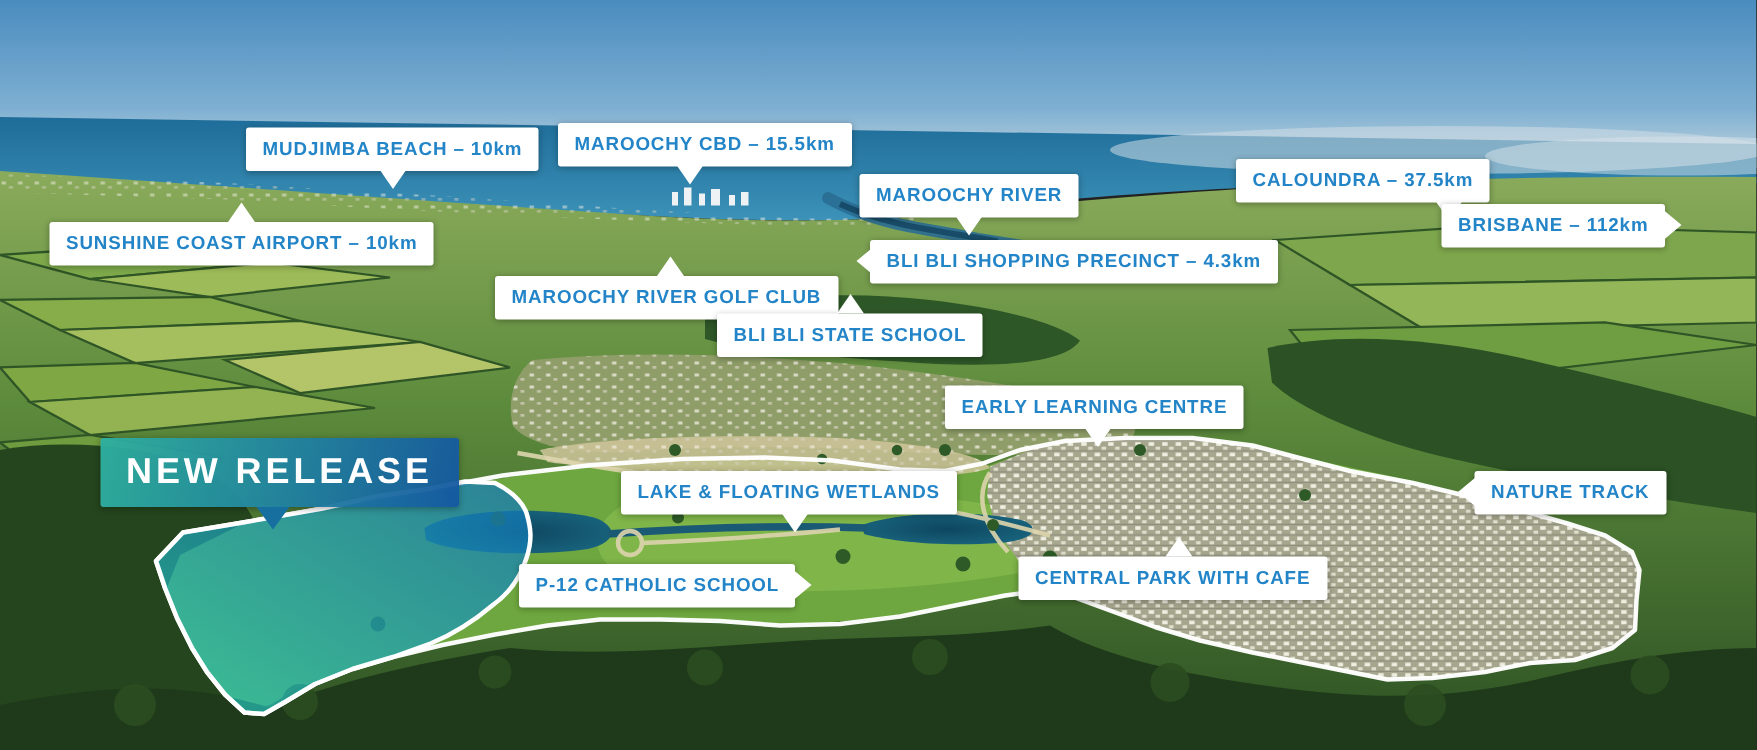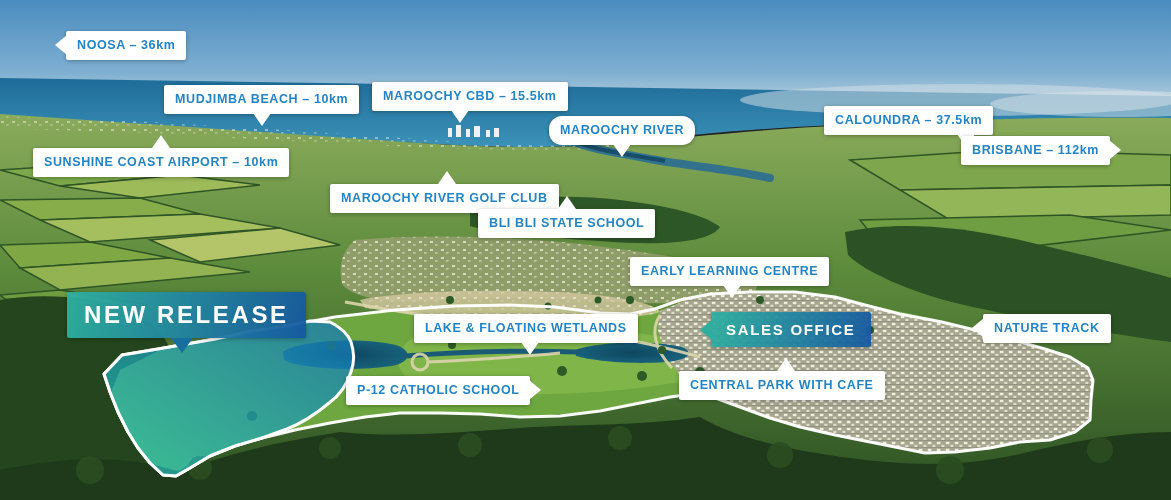--- a/index.html
+++ b/index.html
@@ -170,55 +170,55 @@
         <circle cx="780" cy="455" r="13"></circle>
       <circle cx="950" cy="470" r="14"></circle>
         <circle cx="1100" cy="450" r="13"></circle>
     </g>
 
     <path fill="none" stroke="#ffffff" stroke-width="3" stroke-linejoin="round" stroke-linecap="round" opacity=".97" d="M104,374 L122,355 158,349 215,339 275,328 335,317 395,310 455,306 510,305 555,307 600,313 630,314 655,309 680,300 710,294 750,292 795,292 835,297 865,305 900,314 942,322 975,330 1010,339 1045,349 1070,357 1088,368 1093,380 1091,400 1090,420 1075,432 1050,440 1020,442 990,448 955,452 925,453 895,447 870,442 835,435 800,427 770,418 740,407 710,396 700,393 670,397 640,403 600,411 560,416 520,417 480,414 440,413 400,413 365,417 330,423 295,430 262,438 235,446 210,456 190,468 176,476 163,475 150,463 138,448 128,432 118,412 110,392 Z"></path>
 
     <path fill="url(#overlayGrad)" fill-opacity=".72" stroke="#ffffff" stroke-width="3" stroke-linejoin="round" d="M158,349 L215,339 250,331 285,326 310,321 330,322 C340,327 348,334 351,342 C354,352 355,360 351,372 C347,385 340,395 329,403 C316,414 302,423 287,429 L262,438 235,446 210,456 190,468 176,476 163,475 150,463 138,448 128,432 118,412 110,392 104,374 122,355 Z"></path>
   </svg>
 
-  <div class="co" id="co-noosa" style="left:66px; top:31px;">
-    <span>NOOSA – 36km</span>
-    <i class="t t-left"></i>
-  </div>
 
   <div class="co" style="left:164px; top:85px;">
     <span>MUDJIMBA BEACH – 10km</span>
     <i class="t t-down" style="left:50%;"></i>
   </div>
 
   <div class="co" style="left:372px; top:82px;">
     <span>MAROOCHY CBD – 15.5km</span>
     <i class="t t-down" style="left:45%;"></i>
   </div>
 
-  <div class="co" style="left:549px; top:116px;border-radius:13px;">
+  <div class="co" style="left:573px; top:116px;">
     <span>MAROOCHY RIVER</span>
     <i class="t t-down" style="left:50%;"></i>
   </div>
 
   <div class="co" style="left:824px; top:74px;margin-top:32px;">
     <span>CALOUNDRA – 37.5km</span>
     <i class="t t-down" style="left:84%;"></i>
   </div>
 
   <div class="co" style="left:33px; top:148px;">
     <span>SUNSHINE COAST AIRPORT – 10km</span>
     <i class="t t-up" style="left:50%;"></i>
   </div>
 
   <div class="co" style="left:330px; top:184px;text-align:right;">
     <span>MAROOCHY RIVER GOLF CLUB</span>
     <i class="t t-up" style="left:51%;"></i>
   </div>
 
+  <div class="co" style="left:580px; top:160px;">
+    <span>BLI BLI SHOPPING PRECINCT – 4.3km</span>
+    <i class="t t-left"></i>
+  </div>
 
   <div class="co" style="left:478px; top:209px;">
     <span>BLI BLI STATE SCHOOL</span>
     <i class="t t-up" style="left:50%;"></i>
   </div>
 
   <div class="co" style="left:630px; top:257px;">
     <span>EARLY LEARNING CENTRE</span>
     <i class="t t-down" style="left:51%;"></i>
   </div>
@@ -226,24 +226,20 @@
   <div class="co co-grad" id="co-new-release" style="left:67px; top:292px;">
     <span>NEW RELEASE</span>
     <i class="t t-down-nr" style="left:48%;"></i>
   </div>
 
   <div class="co" style="left:414px; top:314px;">
     <span>LAKE &amp; FLOATING WETLANDS</span>
     <i class="t t-down" style="left:52%;"></i>
   </div>
 
-  <div class="co co-grad" id="co-sales-office" style="left:711px; top:312px;">
-    <span>SALES OFFICE</span>
-    <i class="t t-left-so"></i>
-  </div>
 
   <div class="co" style="left:983px; top:314px;">
     <span>NATURE TRACK</span>
     <i class="t t-left"></i>
   </div>
 
   <div class="co" style="left:346px; top:376px;">
     <span>P-12 CATHOLIC SCHOOL</span>
     <i class="t t-right"></i>
   </div>

